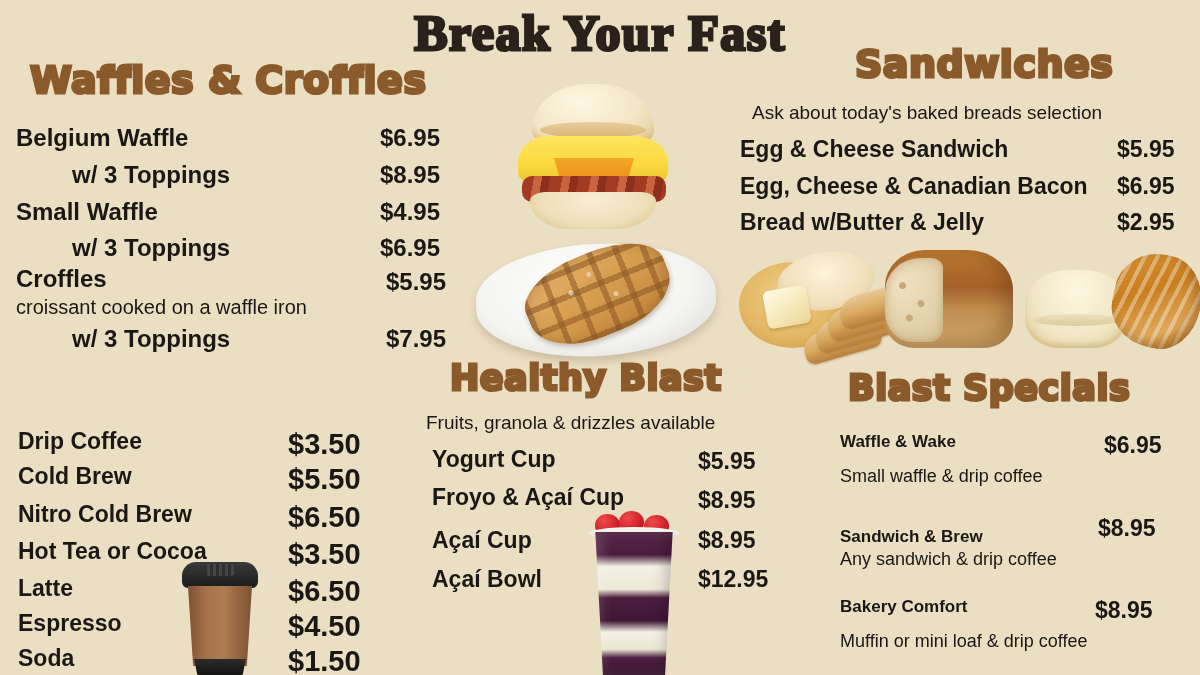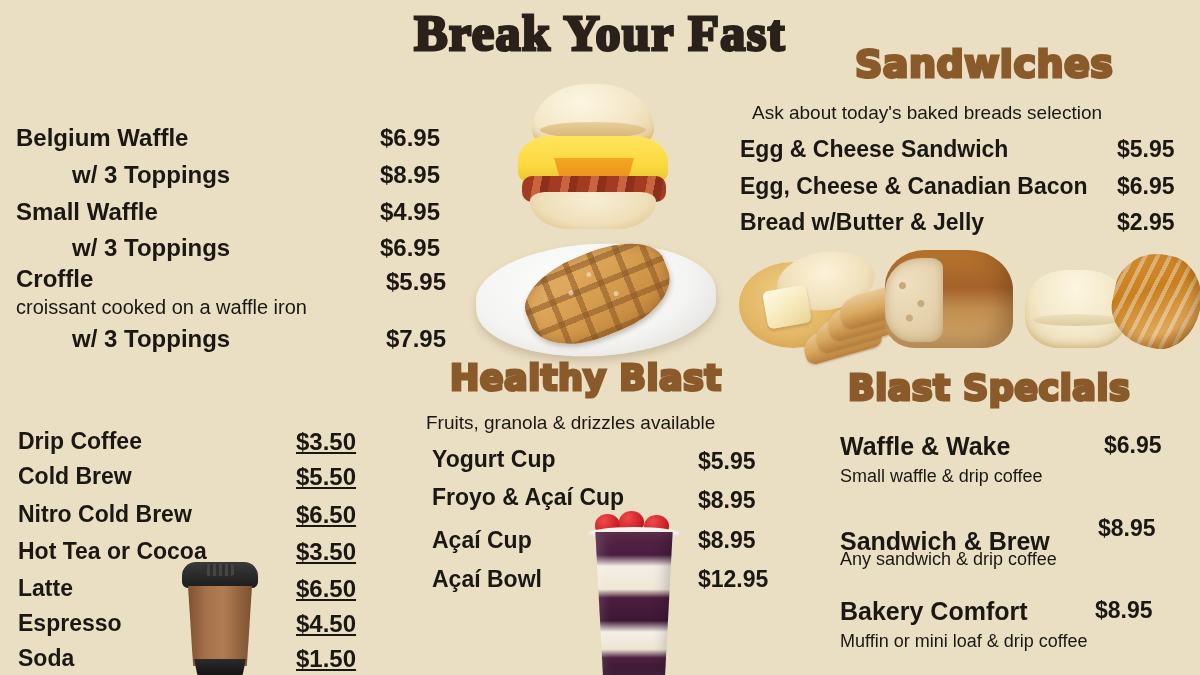--- a/index.html
+++ b/index.html
@@ -47,28 +47,28 @@
   .wf .nm{font-size:24px;left:16px;position:absolute;}
   .wf .pr{font-size:24px;}
   .wf-ind{left:72px !important;}
 
   
   .sw .nm{font-size:23px;position:absolute;left:740px;}
   .sw .pr{font-size:23px;}
 
   
   .dk .nm{font-size:23px;position:absolute;left:18px;}
-  .dk .pr{font-size:24px;left:296px;text-decoration:underline;}
+  .dk .pr{font-size:29px;left:288px;}
 
   
   .hb .nm{font-size:23px;position:absolute;left:432px;}
   .hb .pr{font-size:23px;left:698px;}
 
   
-  .sp .nm{font-size:25px;position:absolute;left:840px;}
+  .sp .nm{font-size:17px;position:absolute;left:840px;}
   .sp .pr{font-size:23px;}
   .sp .desc{font-size:18px;position:absolute;left:840px;font-weight:normal;}
 
   .note{position:absolute;font-size:19px;font-weight:normal;white-space:nowrap;}
 
   
   .img{position:absolute;}
 
   
   #sandwich-img{left:508px;top:84px;width:170px;height:145px;}
@@ -254,34 +254,35 @@
     border-radius:0 0 6px 6px;
   }
 </style>
 </head>
 <body>
 
 <div class="board">
 
   <div class="main-title">Break Your Fast</div>
 
+  <div class="sect-title" id="t-waffles">Waffles &amp; Croffles</div>
   <div class="wf">
     <div class="nm" style="top:124px">Belgium Waffle</div>
     <div class="pr" style="top:124px;left:380px">$6.95</div>
 
     <div class="nm wf-ind" style="top:161px">w/ 3 Toppings</div>
     <div class="pr" style="top:161px;left:380px">$8.95</div>
 
     <div class="nm" style="top:198px">Small Waffle</div>
     <div class="pr" style="top:198px;left:380px">$4.95</div>
 
     <div class="nm wf-ind" style="top:234px">w/ 3 Toppings</div>
     <div class="pr" style="top:234px;left:380px">$6.95</div>
 
-    <div class="nm" style="top:265px">Croffle</div>
+    <div class="nm" style="top:265px">Croffles</div>
     <div class="pr" style="top:268px;left:386px">$5.95</div>
 
     <div class="sub" style="top:296px;left:16px;font-size:20px">croissant cooked on a waffle iron</div>
 
     <div class="nm wf-ind" style="top:325px">w/ 3 Toppings</div>
     <div class="pr" style="top:325px;left:386px">$7.95</div>
   </div>
 
   <div class="sect-title" id="t-sandwiches">Sandwiches</div>
   <div class="sw">

